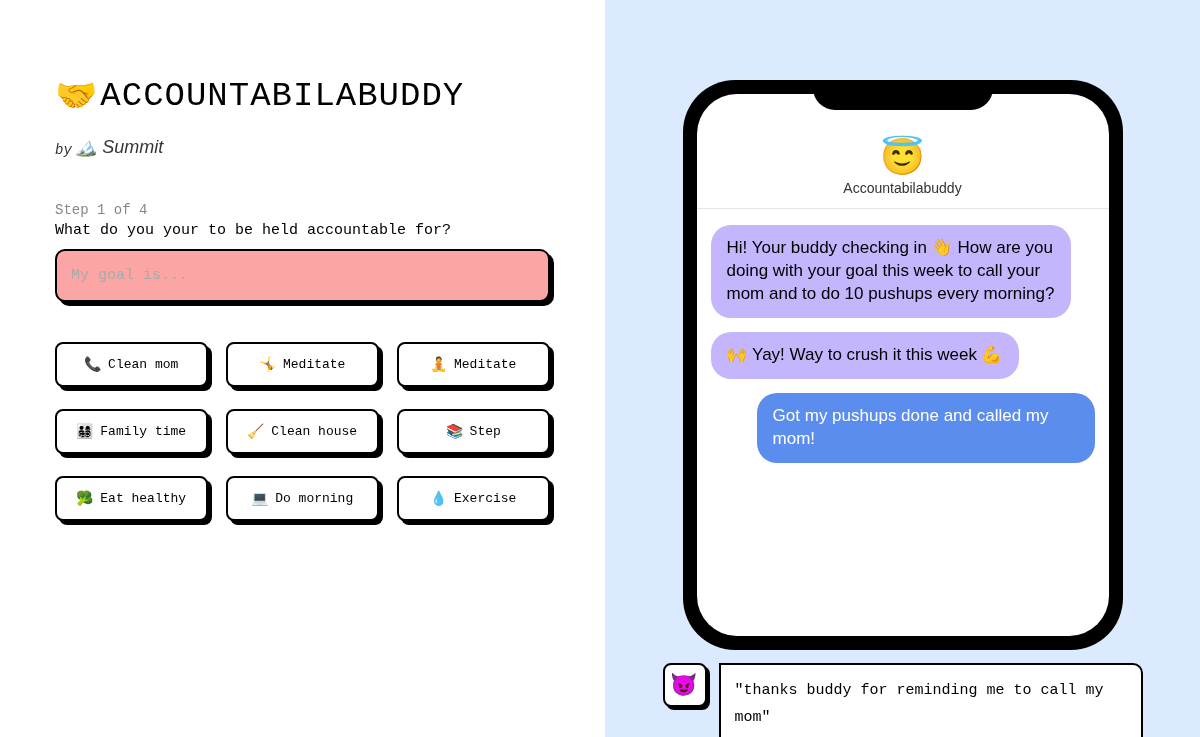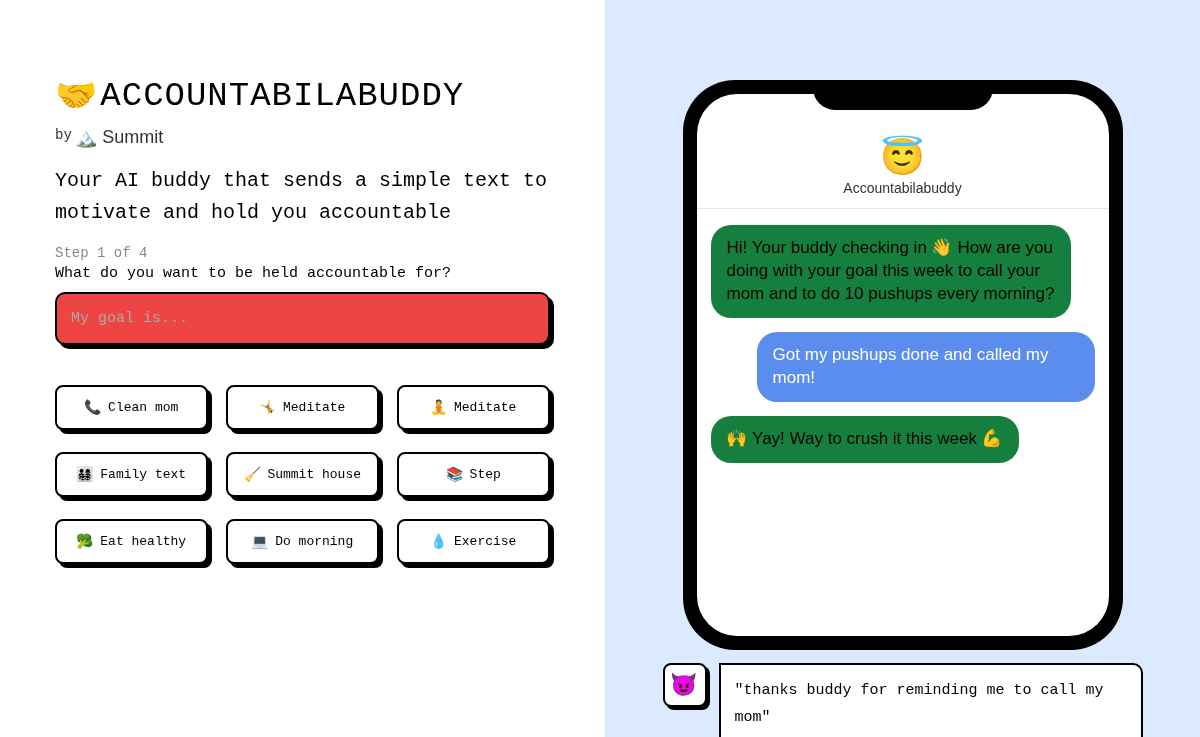--- a/index.html
+++ b/index.html
@@ -31,54 +31,55 @@
       letter-spacing: 1px;
       display: flex;
       align-items: center;
       gap: 2px;
     }
     .app-title .emoji { font-size: 34px; }
     .byline {
       font-family: -apple-system, BlinkMacSystemFont, 'Segoe UI', sans-serif;
       font-size: 18px;
       color: #333;
-      margin-top: 10px;
-      display: flex;
-      align-items: flex-start;
+      margin-top: 19px;
+      display: flex;
+      align-items: flex-end;
       gap: 4px;
+      font-style: italic;
     }
     .byline .by-text { font-family: 'Courier New', monospace; font-size: 14px; }
     .tagline {
       font-size: 20px;
       line-height: 1.6;
       margin-top: 16px;
       color: #000;
     }
     .step-label {
       font-size: 14px;
       color: #888;
-      margin-top: 16px;
+      margin-top: 44px;
     }
     .prompt {
       font-size: 15px;
       margin-top: 4px;
       color: #000;
     }
     .goal-input-wrap {
       margin-top: 10px;
       position: relative;
     }
     .goal-input {
       width: 100%;
       font-family: 'Courier New', monospace;
       font-size: 15px;
       padding: 16px 14px;
       border: 2px solid #000;
       border-radius: 10px;
-      background: #ef4444;
+      background: #fca5a5;
       position: relative;
       box-shadow: 4px 4px 0 0 #000;
     }
     .goal-input::placeholder { color: #aaa; }
     .suggestions {
       margin-top: 40px;
       display: grid;
       grid-template-columns: repeat(3, 1fr);
       gap: 22px 18px;
     }
@@ -142,21 +143,21 @@
       gap: 14px;
     }
     .bubble {
       border-radius: 20px;
       padding: 12px 16px;
       font-size: 17px;
       line-height: 1.35;
       max-width: 94%;
     }
     .bubble.in {
-      background: #15803d;
+      background: #c4b5fd;
       color: #000;
       align-self: flex-start;
     }
     .bubble.out {
       background: #5b8def;
       color: #fff;
       align-self: flex-end;
       max-width: 88%;
     }
     .testimonial {
@@ -201,49 +202,48 @@
 <div class="left-panel">
   <h1 class="app-title">
     <span class="emoji">🤝</span>
     <span>ACCOUNTABILABUDDY</span>
   </h1>
   <div class="byline">
     <span class="by-text">by</span>
     <span>🏔️</span>
     <span>Summit</span>
   </div>
-  <p class="tagline">Your AI buddy that sends a simple text to motivate and hold you accountable</p>
 
   <div class="step-label">Step 1 of 4</div>
-  <div class="prompt">What do you want to be held accountable for?</div>
+  <div class="prompt">What do you your to be held accountable for?</div>
 
   <div class="goal-input-wrap">
     <input type="text" class="goal-input" placeholder="My goal is..." style="">
   </div>
 
   <div class="suggestions">
     <button class="suggestion-btn">
       <span class="emoji">📞</span>
       <span>Clean mom</span>
     </button>
     <button class="suggestion-btn">
       <span class="emoji">🤸</span>
       <span>Meditate</span>
     </button>
     <button class="suggestion-btn">
       <span class="emoji">🧘</span>
       <span>Meditate</span>
     </button>
     <button class="suggestion-btn">
       <span class="emoji">👨‍👩‍👧‍👦</span>
-      <span>Family text</span>
+      <span>Family time</span>
     </button>
     <button class="suggestion-btn">
       <span class="emoji">🧹</span>
-      <span>Summit house</span>
+      <span>Clean house</span>
     </button>
     <button class="suggestion-btn">
       <span class="emoji">📚</span>
       <span>Step</span>
     </button>
     <button class="suggestion-btn">
       <span class="emoji">🥦</span>
       <span>Eat healthy</span>
     </button>
     <button class="suggestion-btn">
@@ -260,22 +260,22 @@
 <div class="right-panel">
   <div class="phone">
     <div class="notch"></div>
     <div class="phone-screen">
       <div class="chat-header">
         <span class="avatar-emoji">😇</span>
         <div class="name">Accountabilabuddy</div>
       </div>
       <div class="chat-body">
         <div class="bubble in">Hi! Your buddy checking in 👋 How are you doing with your goal this week to call your mom and to do 10 pushups every morning?</div>
+        <div class="bubble in">🙌 Yay!  Way to crush it this week 💪</div>
         <div class="bubble out">Got my pushups done and called my mom!</div>
-        <div class="bubble in">🙌 Yay!  Way to crush it this week 💪</div>
       </div>
     </div>
   </div>
 
   <div class="testimonial">
     <div class="testimonial-avatar">
       <span>😈</span>
     </div>
     <div class="testimonial-bubble">"thanks buddy for reminding me to call my mom"</div>
   </div>

